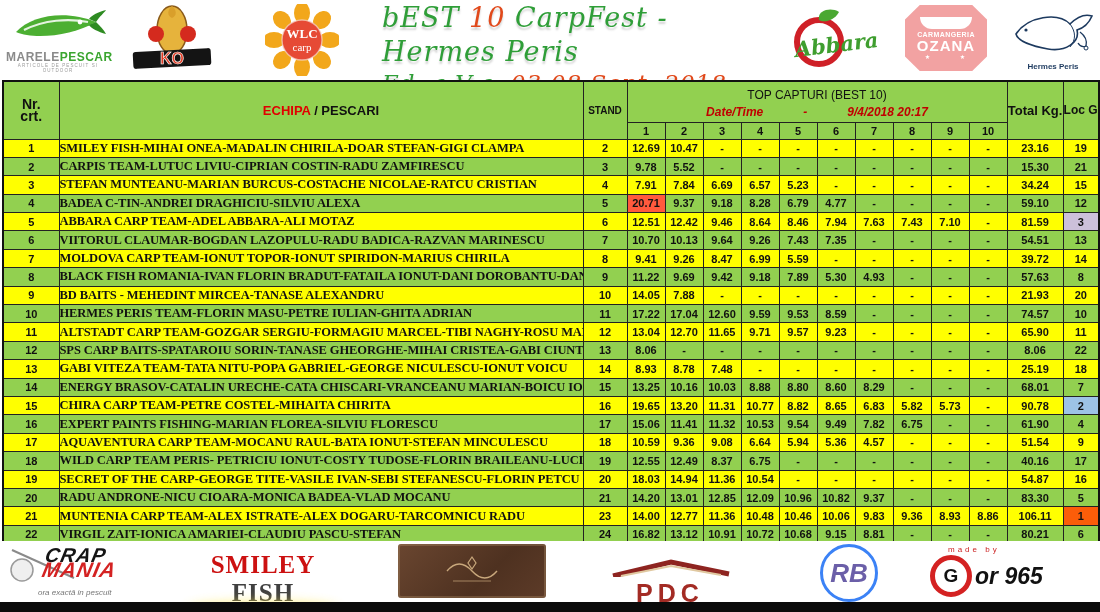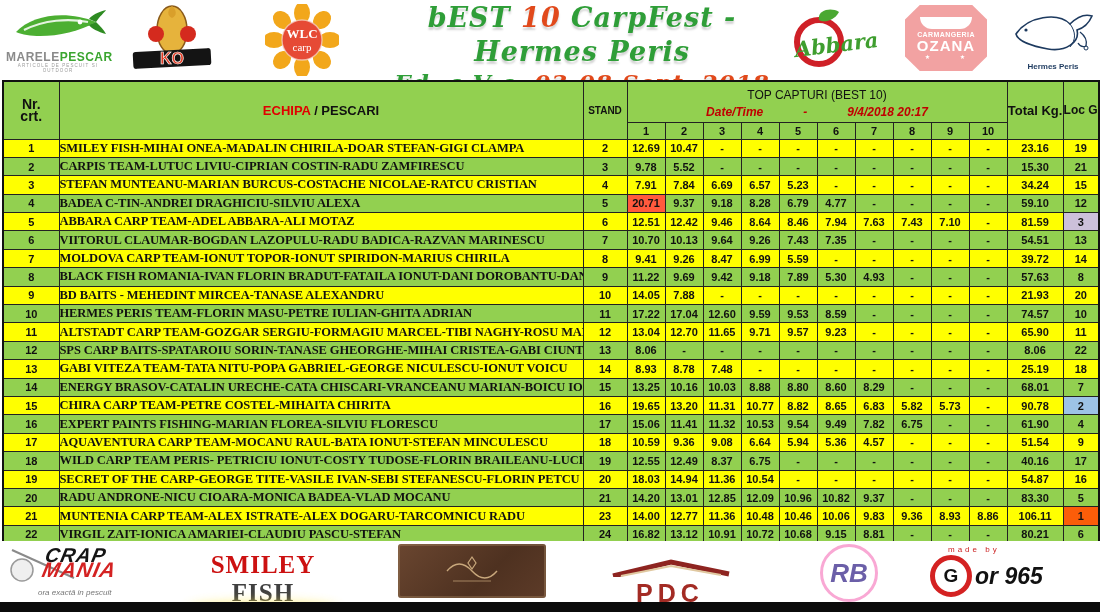--- a/index.html
+++ b/index.html
@@ -6,22 +6,22 @@
   .page{position:relative;width:1100px;height:612px;background:#ffffff;overflow:hidden;
         font-family:"Liberation Sans",sans-serif;}
 
   
   .logo-band{position:absolute;top:0;left:0;width:1100px;height:80px;background:#fff;}
   .logo{position:absolute;text-align:center;}
   .mp-text{font-size:12px;font-weight:bold;letter-spacing:.5px;line-height:11px;}
   .mp-gray{color:#8a8a8a;} .mp-green{color:#3aa52f;}
   .mp-sub{font-size:4.5px;color:#9a9a9a;letter-spacing:1.1px;}
 
-  .title-block{position:absolute;left:382px;top:1px;width:400px;text-align:center;
-    font-family:"DejaVu Serif",serif;font-style:italic;font-weight:bold;}
+  .title-block{position:absolute;left:382px;top:1px;width:400px;text-align:left;
+    font-family:"DejaVu Serif",serif;font-style:italic;font-weight:normal;}
   .title-l1{font-size:27px;line-height:34px;letter-spacing:1px;
     text-shadow:0 3px 2px rgba(60,60,60,.22);}
   .title-l2{font-size:23px;line-height:28px;letter-spacing:1px;
     text-shadow:0 3px 2px rgba(60,60,60,.22);}
   .c-green{color:#2f9e38;} .c-red{color:#e1491b;}
 
   .ozana-badge{width:82px;height:66px;background:#f2a2a2;color:#fff;
     clip-path:polygon(18% 0,82% 0,100% 22%,100% 78%,82% 100%,18% 100%,0 78%,0 22%);
     display:flex;flex-direction:column;align-items:center;justify-content:center;}
   .ozana-rib{width:52px;height:12px;background:#fff;border-radius:0 0 18px 18px;margin-bottom:2px;}
@@ -80,21 +80,21 @@
 
   .wood{position:absolute;left:398px;top:3px;width:148px;height:54px;border-radius:3px;
     background:linear-gradient(135deg,#6a4630,#4e3120 60%,#5d3b28);
     box-shadow:inset 0 0 0 2px rgba(210,180,130,.25);
     display:flex;align-items:center;justify-content:center;}
 
   .pdc{position:absolute;left:600px;top:18px;width:140px;text-align:center;}
   .pdc-abbr{font-size:25px;font-weight:900;color:#a32b24;letter-spacing:5px;line-height:24px;}
   .pdc-name{font-size:8px;font-weight:bold;color:#8e2420;letter-spacing:2px;}
 
-  .rb{position:absolute;left:820px;top:3px;width:52px;height:52px;border:3px solid #f9a8d4;
+  .rb{position:absolute;left:820px;top:3px;width:52px;height:52px;border:3px solid #3b82f6;
     border-radius:50%;display:flex;align-items:center;justify-content:center;
     font-weight:900;font-style:italic;font-size:26px;color:#6b5fa8;}
 
   .gor{position:absolute;left:930px;top:4px;width:165px;}
   .gor-made{font-size:8px;color:#cc2222;letter-spacing:3px;padding-left:18px;}
   .gor-row{display:flex;align-items:center;gap:3px;margin-top:1px;}
   .gor-ring{width:32px;height:32px;border:5px solid #d42222;border-radius:50%;
     display:flex;align-items:center;justify-content:center;
     font-size:19px;font-weight:900;color:#111;}
   .gor-rest{font-size:23px;font-weight:900;font-style:italic;color:#111;}

